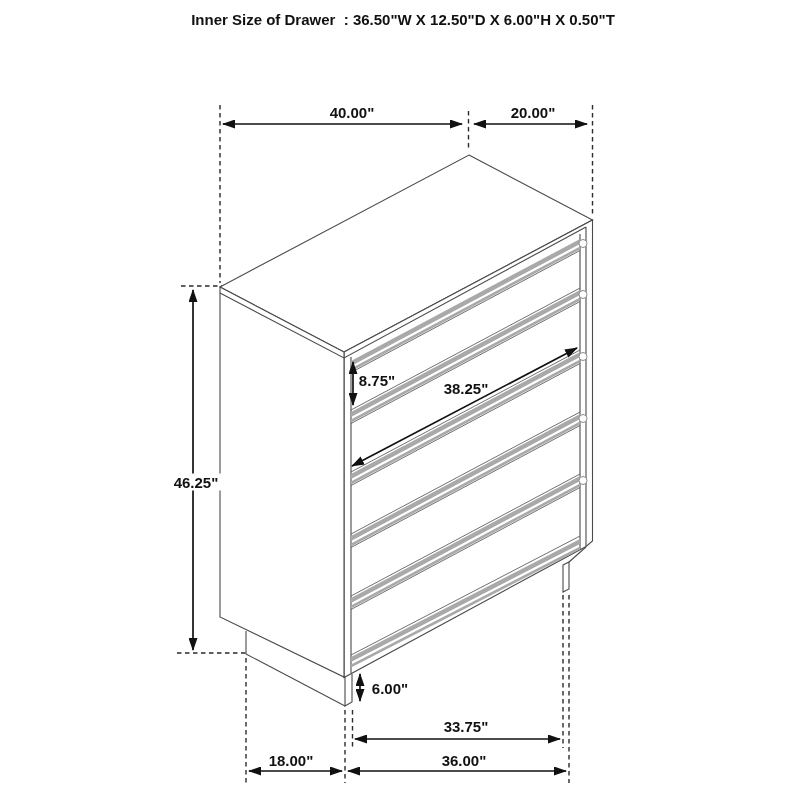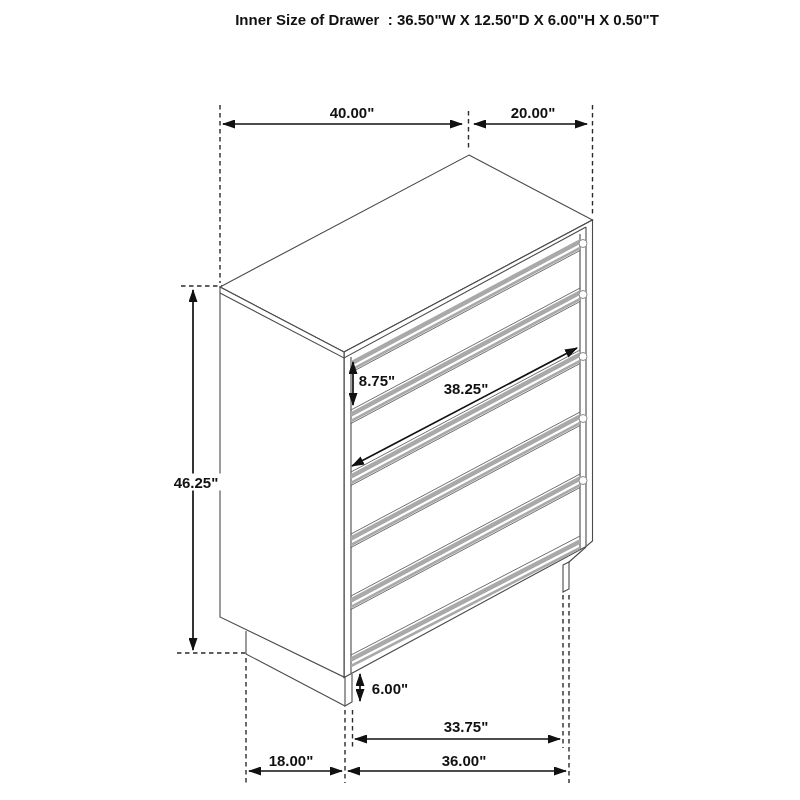--- a/index.html
+++ b/index.html
@@ -116,21 +116,21 @@
       <path class="dim" d="M193,290 V650" marker-start="url(#mS)" marker-end="url(#mE)"></path>
       <path class="dim" d="M353,362 V405" marker-start="url(#mS)" marker-end="url(#mE)"></path>
       <path class="dim" d="M352,466 L577,348" marker-start="url(#mS)" marker-end="url(#mE)"></path>
       <path class="dim" d="M360,674 V701" marker-start="url(#mS)" marker-end="url(#mE)"></path>
       <path class="dim" d="M355,739 H560" marker-start="url(#mS)" marker-end="url(#mE)"></path>
       <path class="dim" d="M348,771 H566" marker-start="url(#mS)" marker-end="url(#mE)"></path>
       <path class="dim" d="M249,771 H342" marker-start="url(#mS)" marker-end="url(#mE)"></path>
     </g>
   </svg>
 
-  <div class="label title" style="left:403px;top:19px;margin-left:44px;">Inner Size of Drawer  : 36.50"W X 12.50"D X 6.00"H X 0.50"T</div>
+  <div class="label title" style="left:403px;top:19px;">Inner Size of Drawer  : 36.50"W X 12.50"D X 6.00"H X 0.50"T</div>
 
   <div class="label" style="left:352px;top:112px;">40.00"</div>
 
   <div class="label" style="left:533px;top:112px;">20.00"</div>
 
   <div class="label bg" style="left:196px;top:482px;">46.25"</div>
 
   <div class="label" style="left:377px;top:380px;">8.75"</div>
 
   <div class="label" style="left:466px;top:388px;">38.25"</div>

